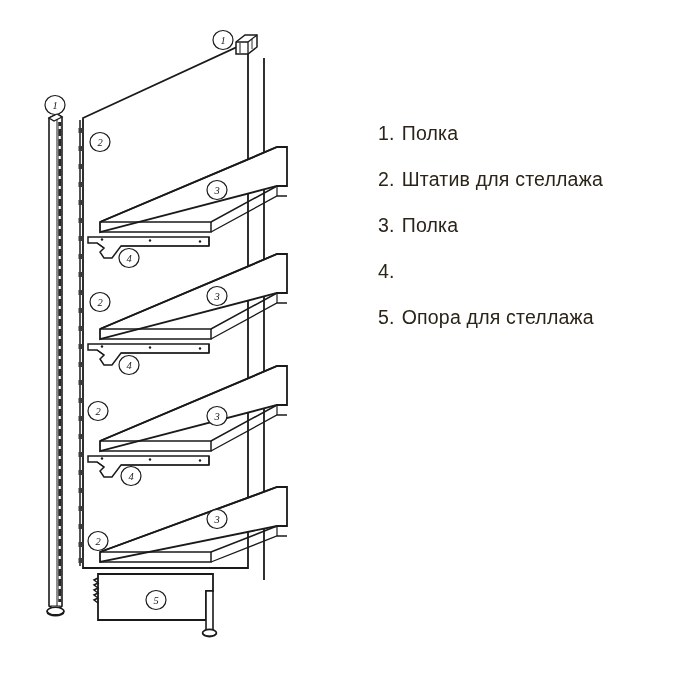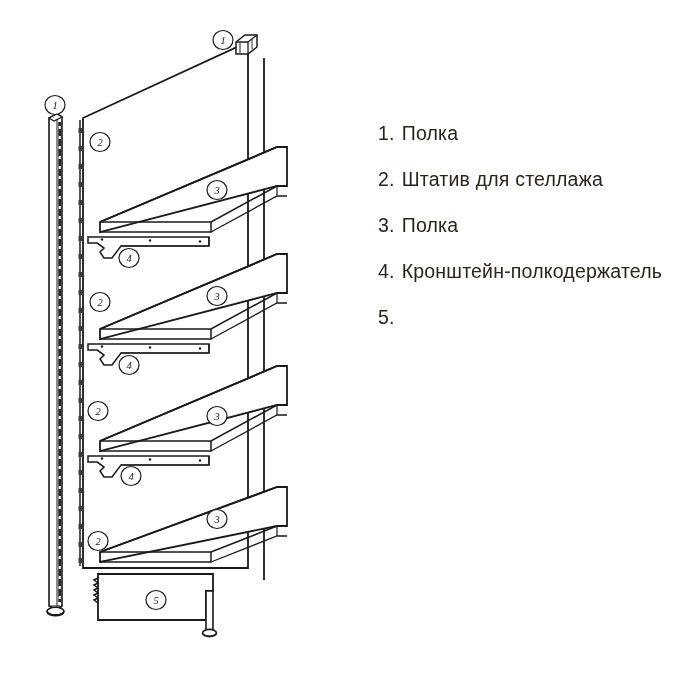--- a/index.html
+++ b/index.html
@@ -307,20 +307,20 @@
     <div class="legend-row">
       <span class="legend-num">2.</span>
       <span class="legend-label">Штатив для стеллажа</span>
     </div>
     <div class="legend-row">
       <span class="legend-num">3.</span>
       <span class="legend-label">Полка</span>
     </div>
     <div class="legend-row">
       <span class="legend-num">4.</span>
-      <span class="legend-label">Кронштейн-полкодержатель</span>
     </div>
     <div class="legend-row">
       <span class="legend-num">5.</span>
+      <span class="legend-label">Опора для стеллажа</span>
     </div>
   </div>
 
 </div>
 
 </body></html>

